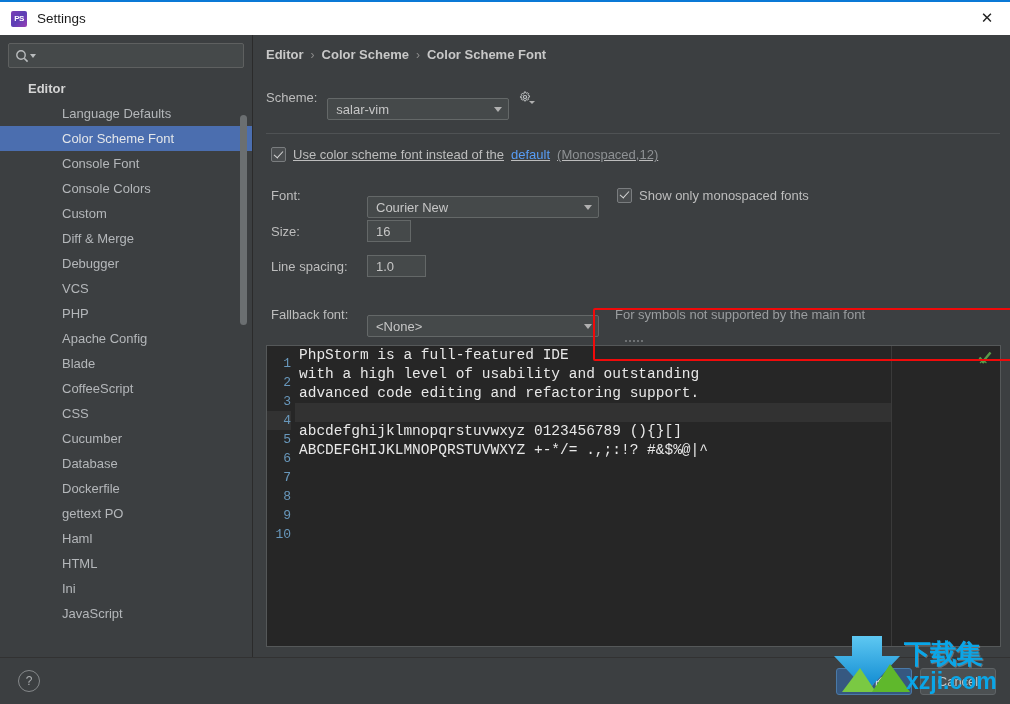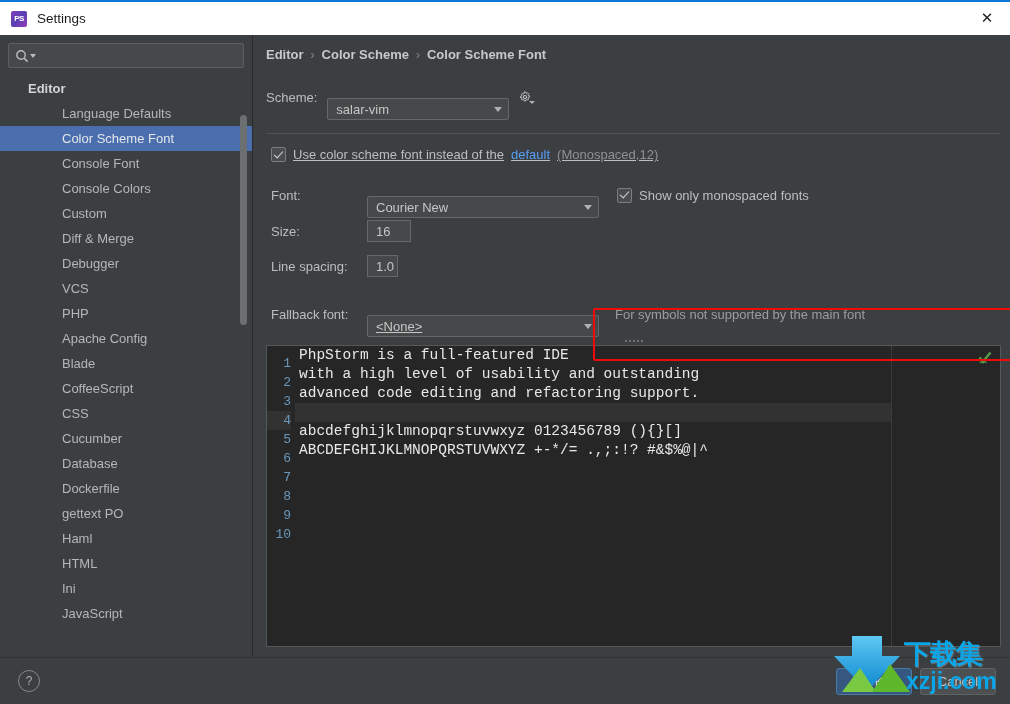--- a/index.html
+++ b/index.html
@@ -441,26 +441,26 @@
           </div>
         </div>
 
         <div class="frow" style="margin-top:4px;">
           <div class="flabel">Size:</div>
           <div class="tinput" style="width:44px;">16</div>
         </div>
 
         <div class="frow" style="margin-top:3px;">
           <div class="flabel">Line spacing:</div>
-          <div class="tinput" style="width:31px;">1.0</div>
+          <div class="tinput" style="width:59px;">1.0</div>
         </div>
 
         <div class="frow" style="margin-top:16px;">
           <div class="flabel">Fallback font:</div>
-          <div class="combo" style="width:232px;text-decoration:underline;">
+          <div class="combo" style="width:232px;">
             <span>&lt;None&gt;</span>
             <span class="arrow">
                 <i></i>
               </span>
           </div>
           <span class="hint">For symbols not supported by the main font</span>
         </div>
 
       </div>
 

